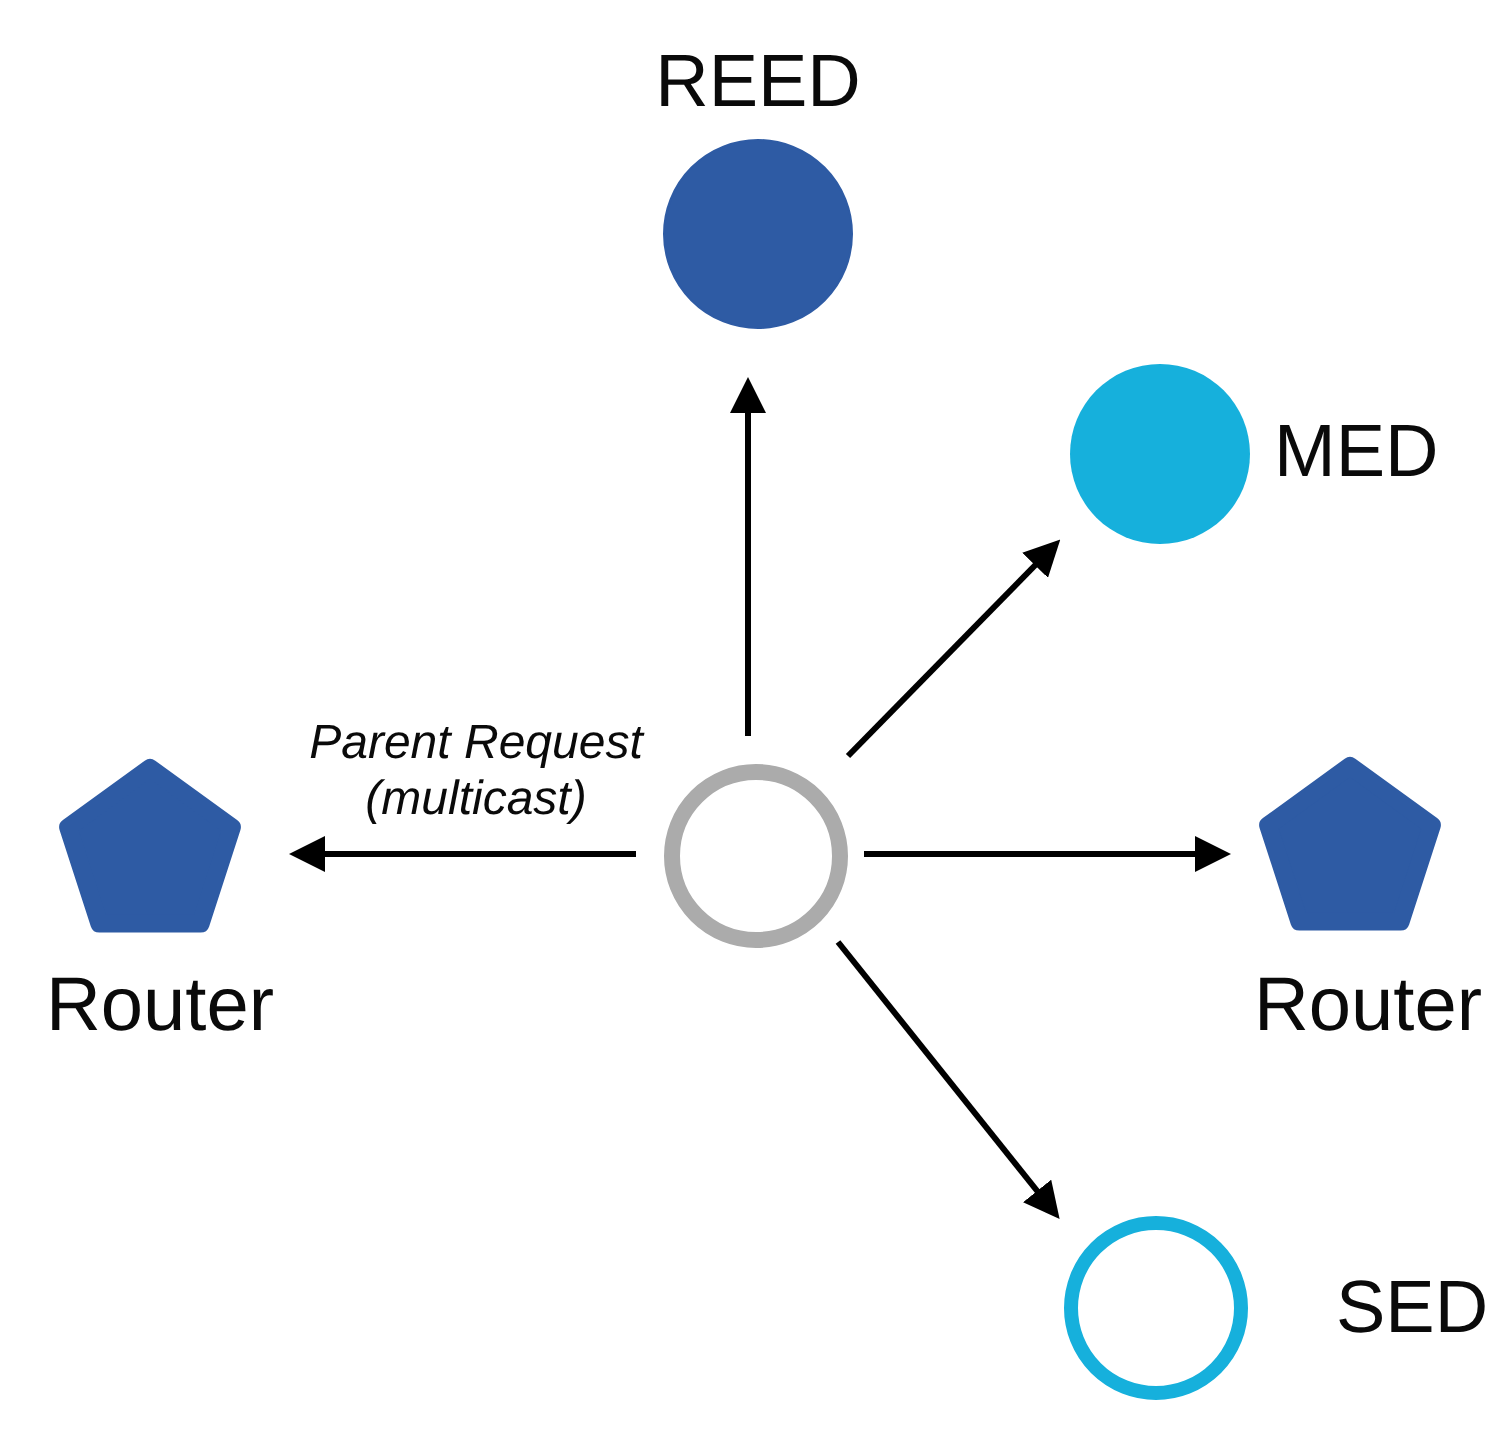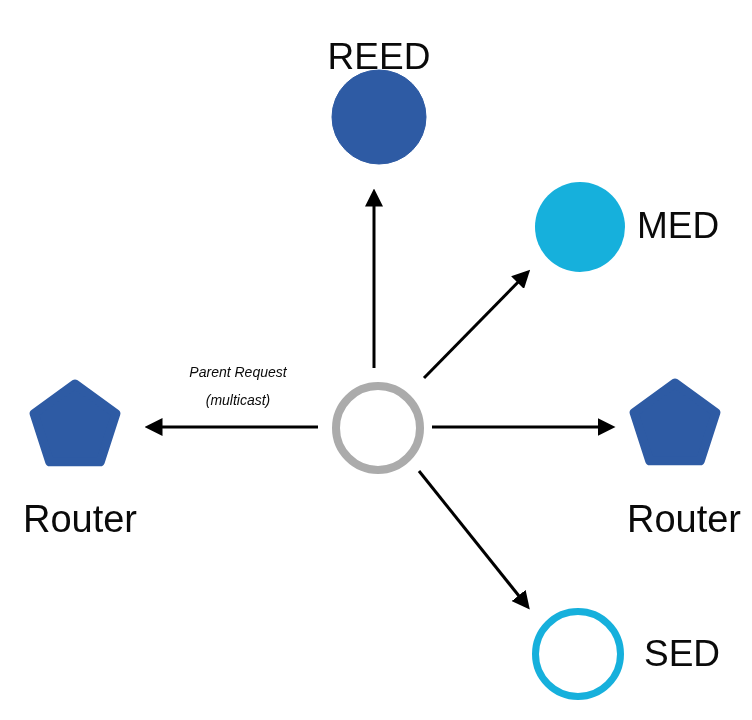--- a/index.html
+++ b/index.html
@@ -37,29 +37,29 @@
   .edge-line { stroke: var(--arrow); stroke-width: 3; }
   .arrowhead { fill: var(--arrow); }
   .node-label {
     position: absolute;
     font-size: 37px;
     line-height: 42px;
     color: var(--text);
     white-space: nowrap;
     text-align: center;
   }
-  .node-label.centered { text-align: center; margin-top: 16px; }
+  .node-label.centered { text-align: center; }
   .annotation {
     position: absolute;
     left: 146px;
     top: 358px;
     width: 184px;
     text-align: center;
     font-style: italic;
-    font-size: 14px;
+    font-size: 24px;
     line-height: 28px;
     color: var(--text);
   }
 </style>
 </head>
 <body>
 
 <div class="canvas">
 
   <svg class="diagram-svg" viewBox="0 0 752 720" aria-hidden="true">
@@ -84,20 +84,20 @@
   </svg>
 
   <div class="node-label centered" style="left:299px; top:20px; width:160px;">REED</div>
 
   <div class="node-label" style="left:637px; top:205px;">MED</div>
 
   <div class="node-label centered" style="left:0px; top:482px; width:160px; font-size:38px;">Router</div>
 
   <div class="node-label centered" style="left:604px; top:482px; width:160px; font-size:38px;">Router</div>
 
-  <div class="node-label" style="left:644px; top:633px;">SED</div>
+  <div class="node-label" style="left:668px; top:633px;">SED</div>
 
   <div class="annotation">
     <div>Parent Request</div>
     <div>(multicast)</div>
   </div>
 
 </div>
 
 </body></html>

